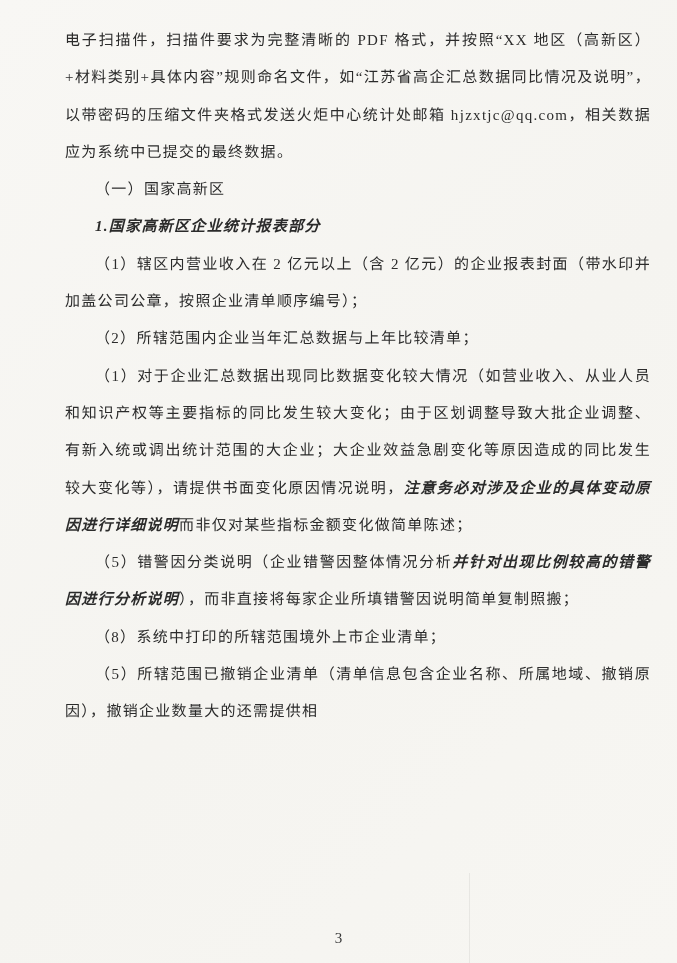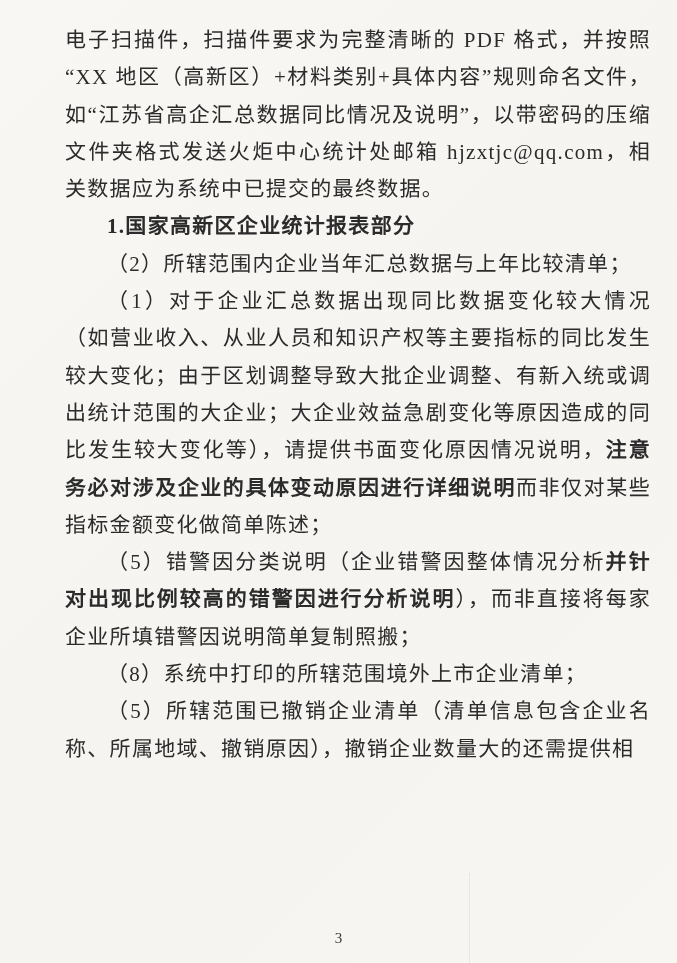--- a/index.html
+++ b/index.html
@@ -19,21 +19,21 @@
     background: linear-gradient(135deg, #f8f7f4 0%, #f5f4f0 55%, #f7f6f2 100%);
     box-sizing: border-box;
     overflow: hidden;
   }
   .text-block {
     position: absolute;
     top: 22px;
     left: 65px;
     width: 586px;
     color: #2b2b2b;
-    font-size: 21px;
+    font-size: 15px;
     line-height: 37.3px;
     letter-spacing: 1.3px;
     text-align: justify;
     text-justify: inter-ideograph;
   }
   .text-block p {
     margin: 0;
     padding: 0;
   }
   p.indent {
@@ -44,20 +44,21 @@
     
     font-style: normal;
     text-align: left;
   }
   p.heading-bold {
     font-weight: 700;
     text-align: left;
   }
   .bold {
     font-weight: 700;
+    font-style: italic;
   }
   .page-footer {
     position: absolute;
     bottom: 16px;
     left: 0;
     width: 100%;
     text-align: center;
     font-size: 15px;
     color: #3a3a3a;
     letter-spacing: 0;
@@ -72,21 +73,23 @@
     background: rgba(120,120,120,0.12);
   }
 </style>
 </head>
 <body>
 
 <div class="page">
 
   <div class="text-block">
     <p class="body-par"><span>电子扫描件，扫描件要求为完整清晰的 PDF 格式，并按照“XX 地区（高新区）+材料类别+具体内容”规则命名文件，如“江苏省高企汇总数据同比情况及说明”，以带密码的压缩文件夹格式发送火炬中心统计处邮箱 hjzxtjc@qq.com，相关数据应为系统中已提交的最终数据。</span></p>
+    <p class="indent heading-kai"><span>（一）国家高新区</span></p>
     <p class="indent heading-bold"><span class="bold">1.国家高新区企业统计报表部分</span></p>
+    <p class="indent"><span>（1）辖区内营业收入在 2 亿元以上（含 2 亿元）的企业报表封面（带水印并加盖公司公章，按照企业清单顺序编号）；</span></p>
     <p class="indent"><span>（2）所辖范围内企业当年汇总数据与上年比较清单；</span></p>
     <p class="indent"><span>（1）对于企业汇总数据出现同比数据变化较大情况（如营业收入、从业人员和知识产权等主要指标的同比发生较大变化；由于区划调整导致大批企业调整、有新入统或调出统计范围的大企业；大企业效益急剧变化等原因造成的同比发生较大变化等），请提供书面变化原因情况说明，</span><span class="bold">注意务必对涉及企业的具体变动原因进行详细说明</span><span>而非仅对某些指标金额变化做简单陈述；</span></p>
     <p class="indent"><span>（5）错警因分类说明（企业错警因整体情况分析</span><span class="bold">并针对出现比例较高的错警因进行分析说明</span><span>），而非直接将每家企业所填错警因说明简单复制照搬；</span></p>
     <p class="indent"><span>（8）系统中打印的所辖范围境外上市企业清单；</span></p>
     <p class="indent"><span>（5）所辖范围已撤销企业清单（清单信息包含企业名称、所属地域、撤销原因），撤销企业数量大的还需提供相</span></p>
   </div>
 
   <div class="scan-artifact"></div>
 
   <div class="page-footer">3</div>

